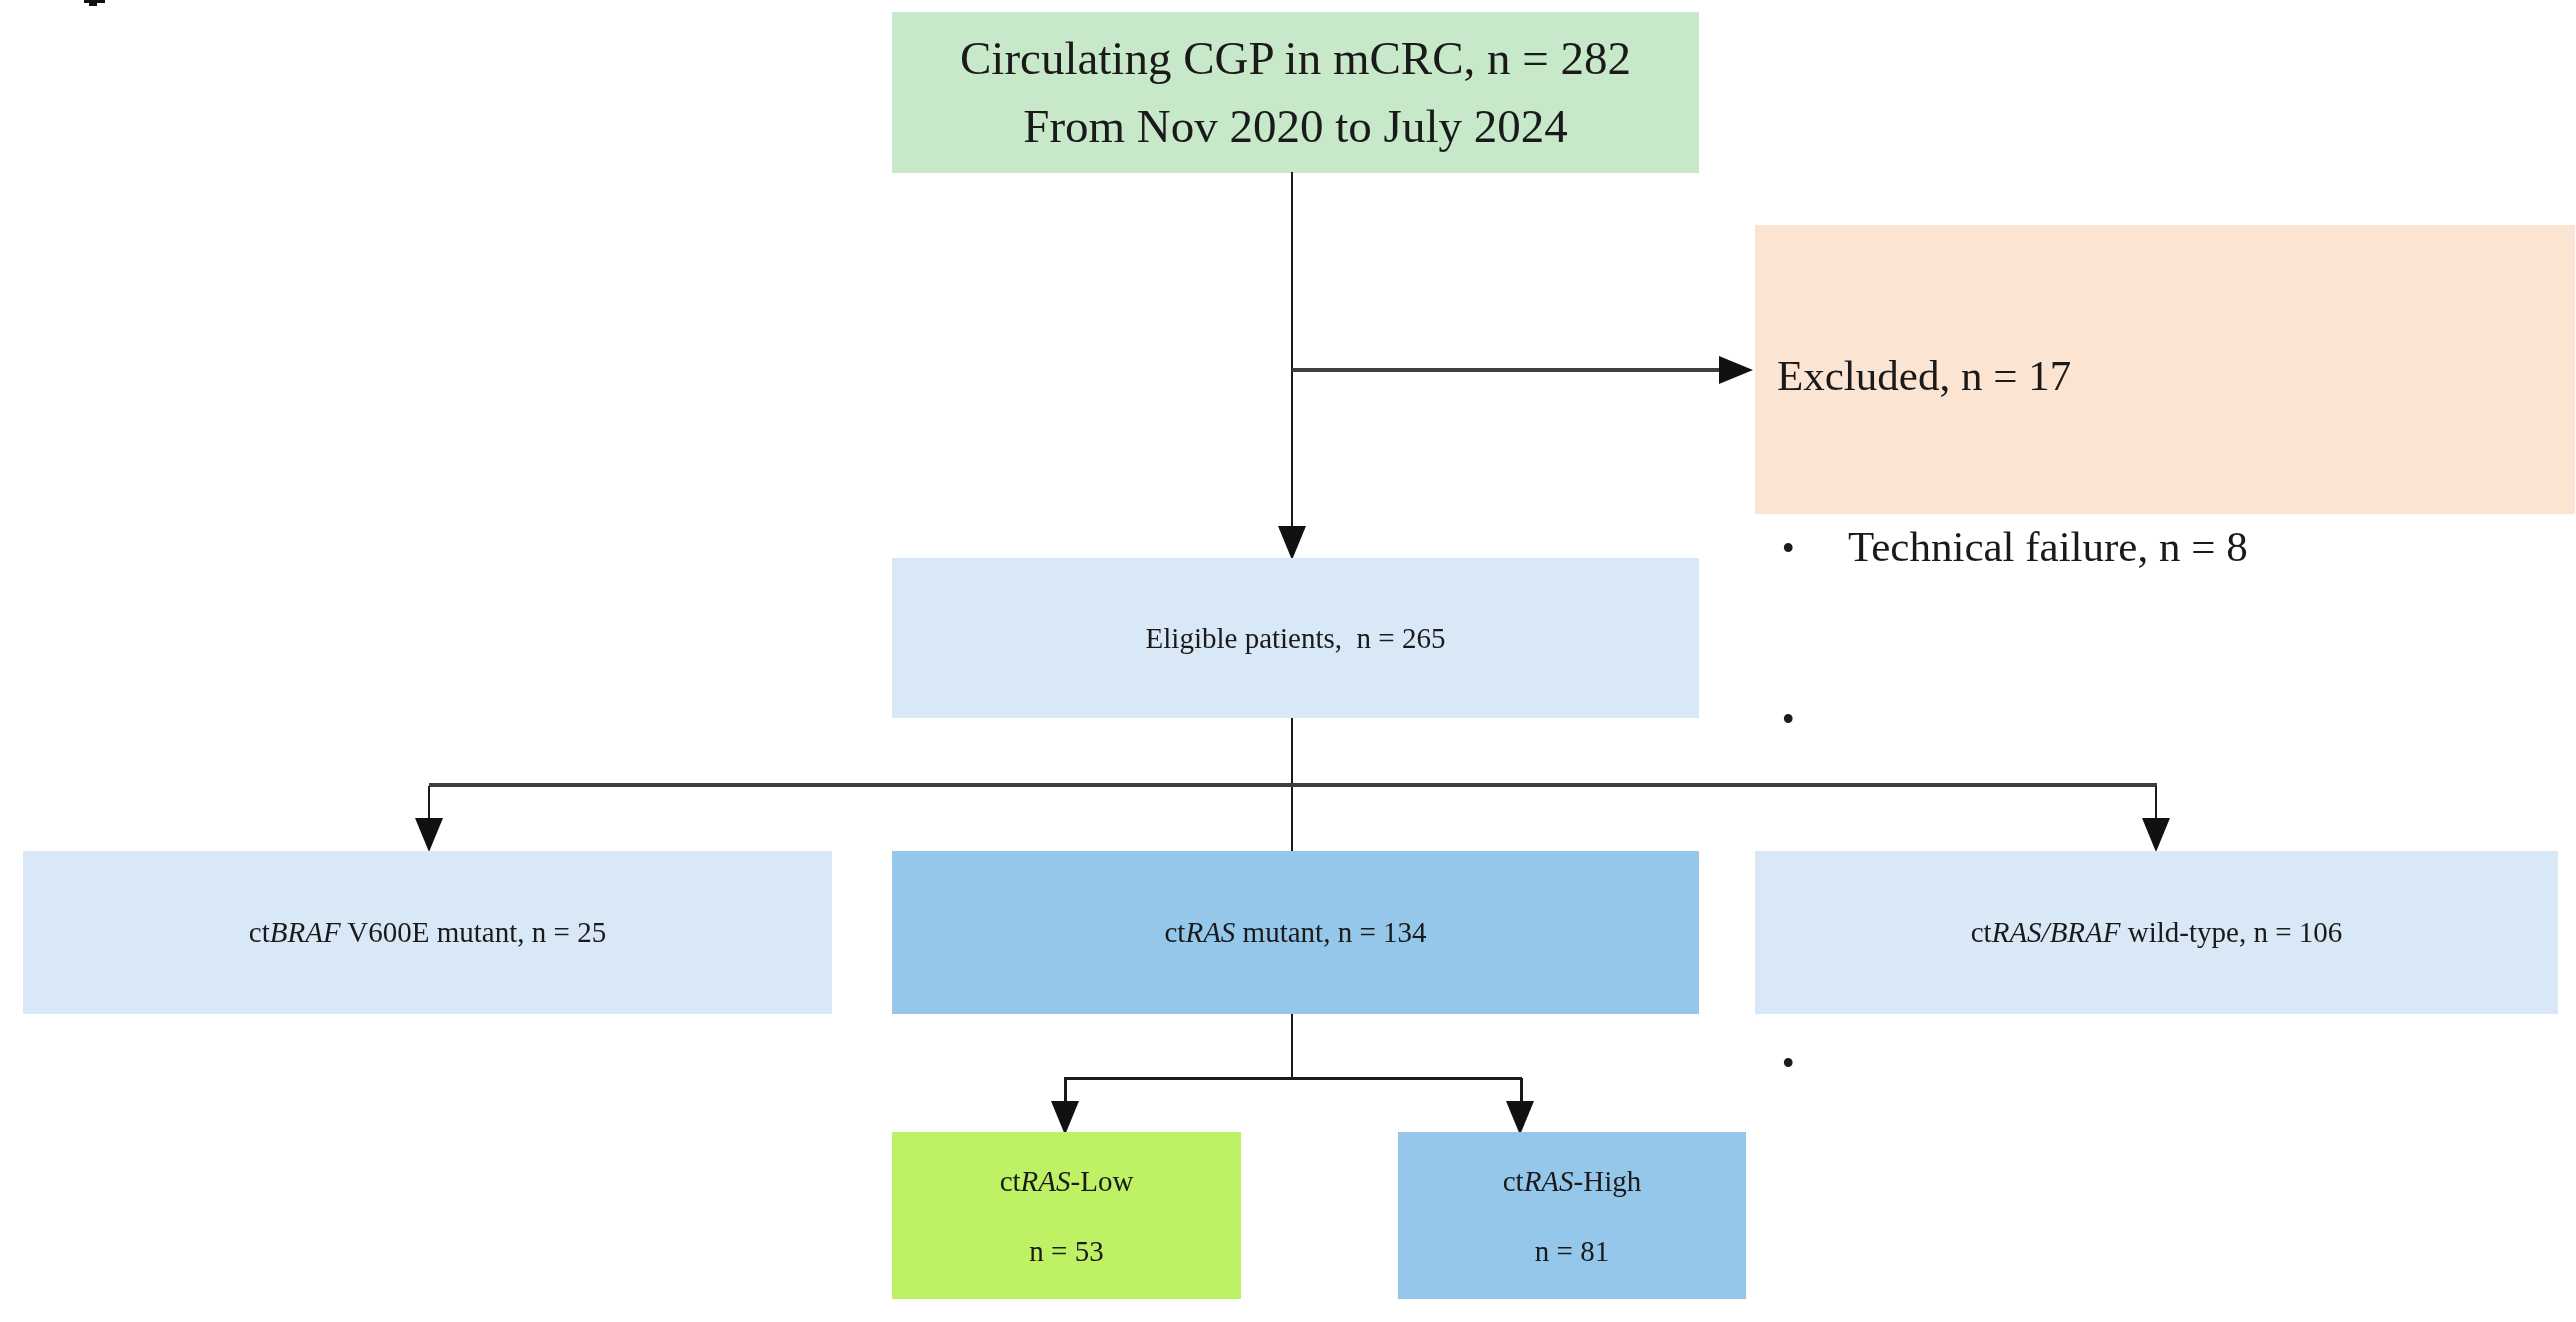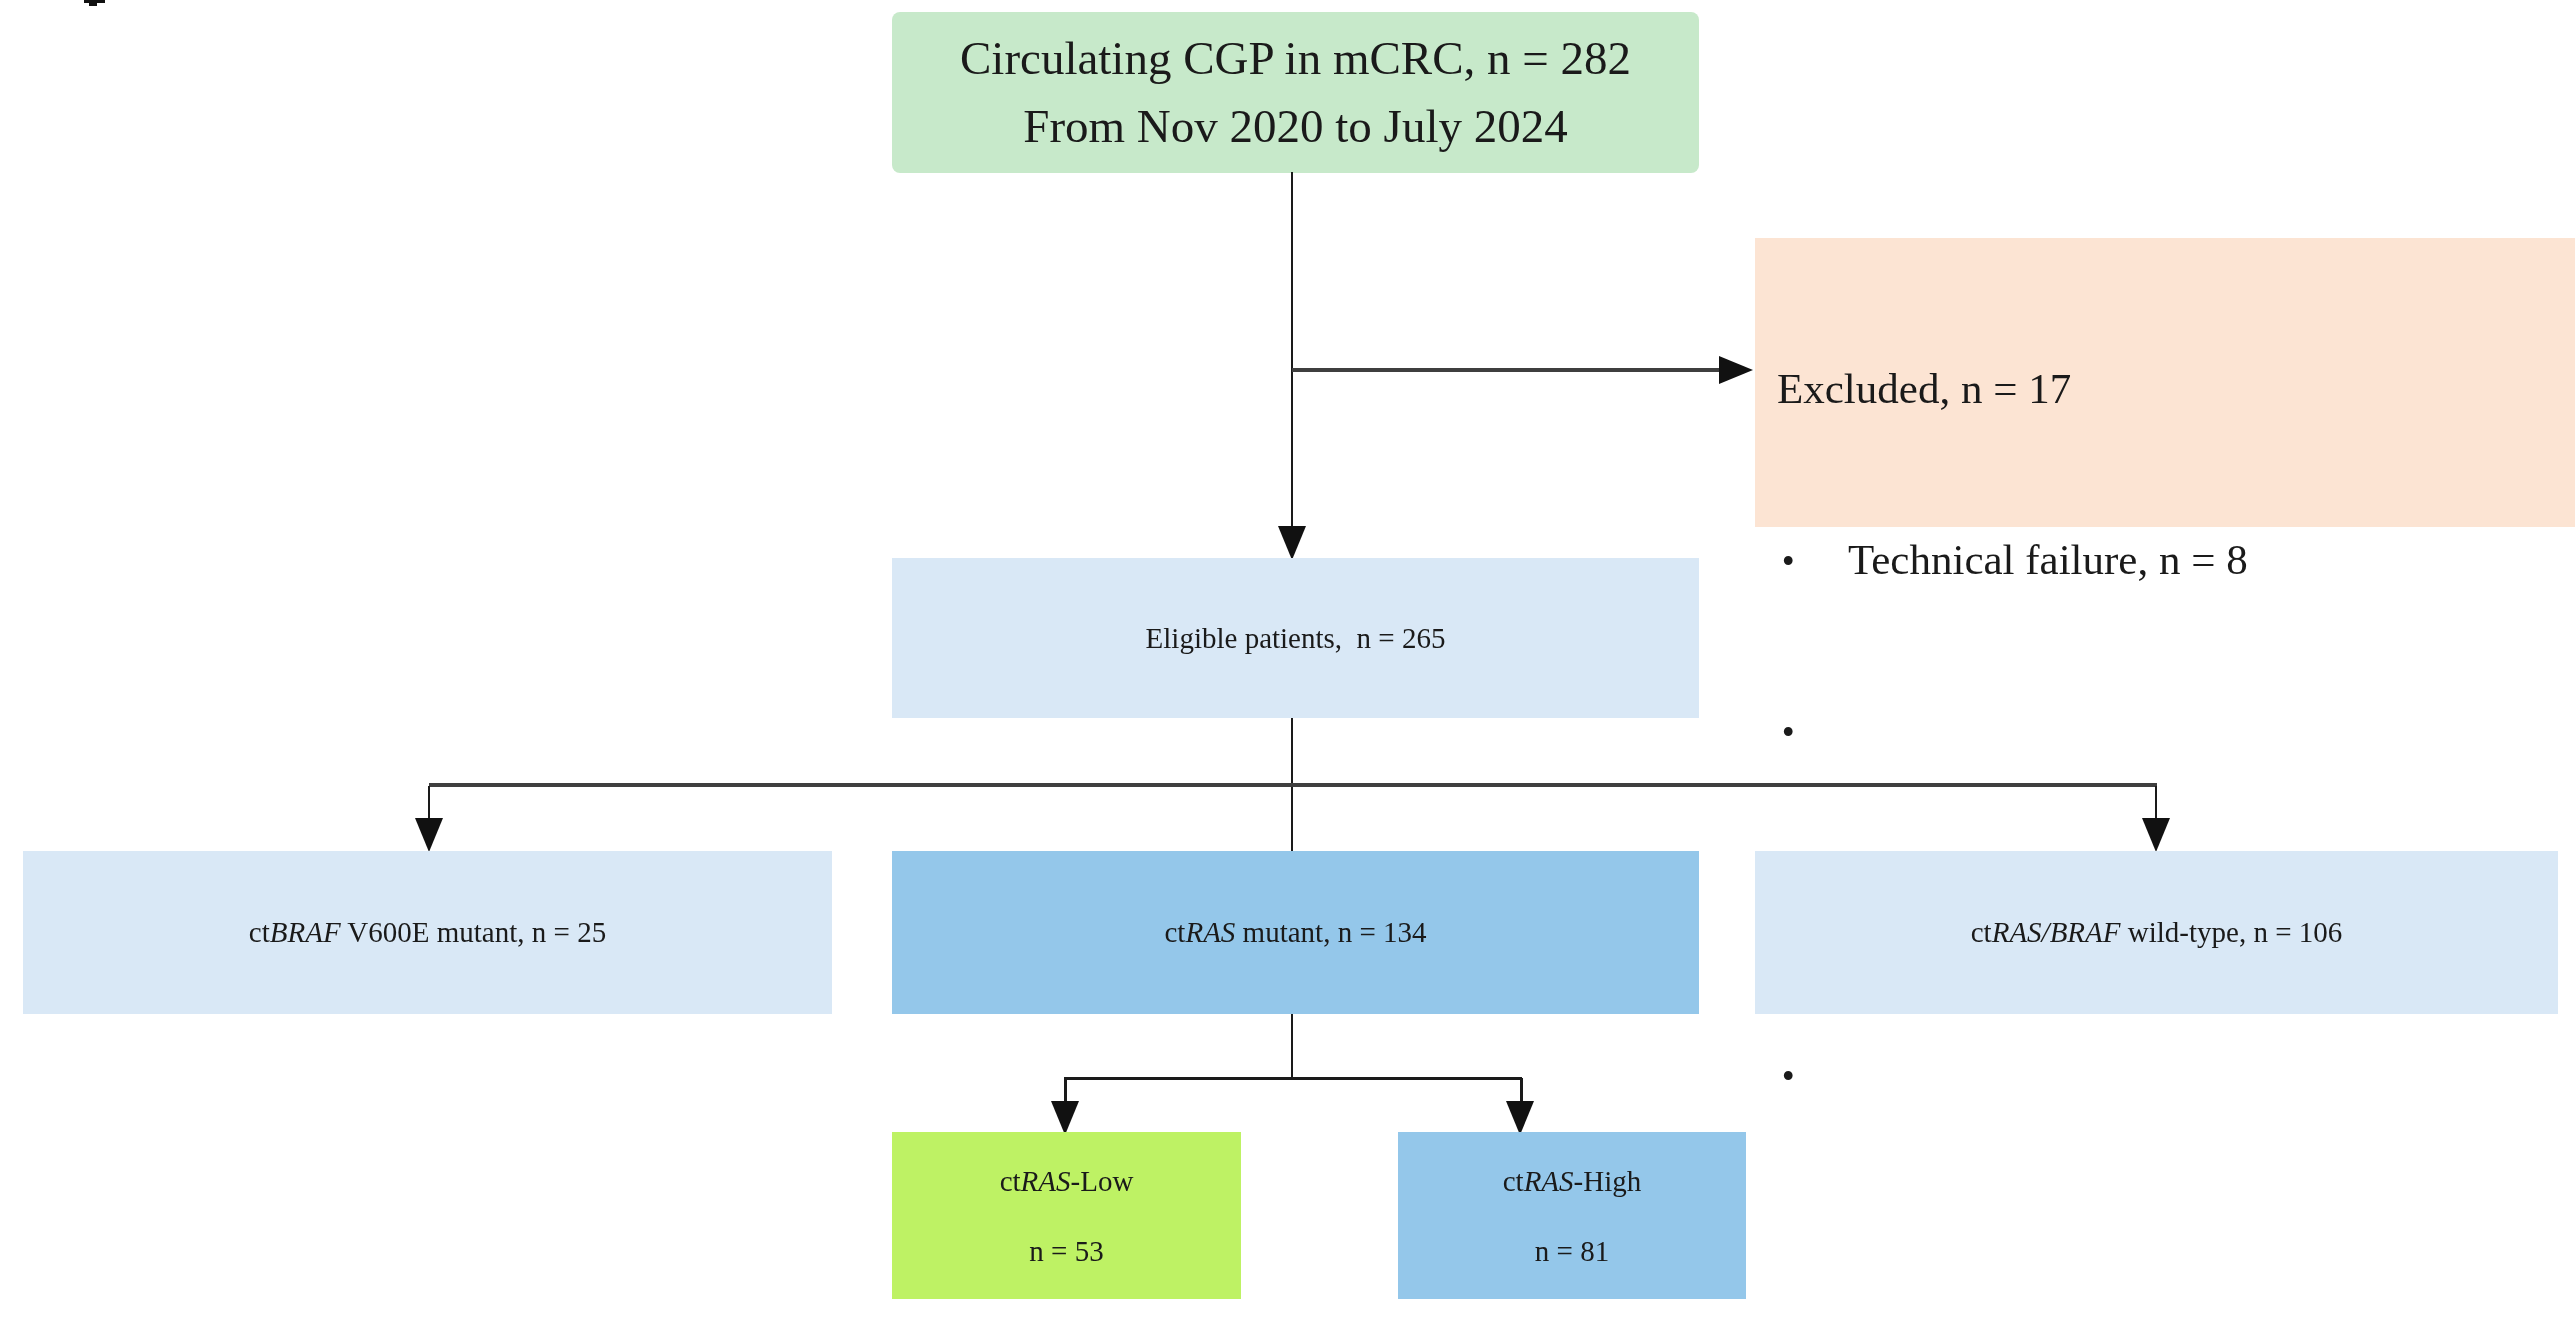--- a/index.html
+++ b/index.html
@@ -28,21 +28,21 @@
     line-height: 65px;
     white-space: pre-wrap;
   }
   .box.center {
     display: flex;
     flex-direction: column;
     align-items: center;
     justify-content: center;
     text-align: center;
   }
-  .node-enrollment   { left: 892px; top: 11.6px;   width: 807px; height: 161px; font-size: 47px; line-height: 68px; border-radius: 8px; }
+  .node-enrollment   { left: 892px; top: 11.6px;   width: 807px; height: 161px; font-size: 47px; line-height: 68px; }
   .node-excluded     { left: 1755px; top: 225px;  width: 820px; height: 289px; font-size: 43px; line-height: 57px; padding: 7.8px 7.8px 0 22px; }
   .node-eligible     { left: 892px; top: 558px;  width: 807px; height: 160px; }
   .node-braf         { left: 23px;   top: 851px; width: 809px; height: 163px; }
   .node-ras          { left: 892px; top: 851px; width: 807px; height: 163px; }
   .node-wildtype     { left: 1755px; top: 851px; width: 803px; height: 163px; }
   .node-ras-low      { left: 892px; top: 1132px; width: 349px;  height: 167px; line-height: 70px; }
   .node-ras-high     { left: 1398px; top: 1132px; width: 348px;  height: 167px; line-height: 70px; }
 
   .bullet-row {
     display: flex;
@@ -117,21 +117,21 @@
     <div>Circulating CGP in mCRC, n = 282</div>
     <div>From Nov 2020 to July 2024</div>
   </div>
 
   <div class="line v-line conn-enroll-eligible" style="background-color: rgb(26, 26, 26);"></div>
   <div class="arrow-down head-eligible" style="color: rgb(17, 17, 17);"></div>
 
   <div class="line h-line conn-excluded-branch" style="background-color: rgb(63, 63, 63);"></div>
   <div class="arrow-right head-excluded" style="color: rgb(17, 17, 17);"></div>
 
-  <div class="box node-excluded" style="background-color: rgb(252, 228, 211); margin-top: 13px;">
+  <div class="box node-excluded" style="background-color: rgb(252, 228, 211);">
     <div>Excluded, n = 17</div>
     <div class="bullet-row">
       <span class="bullet-dot">•</span>
       <span class="bullet-text">Technical failure, n = 8</span>
     </div>
     <div class="bullet-row">
       <span class="bullet-dot">•</span>
     </div>
     <div class="bullet-row">
       <span class="bullet-dot">•</span>

